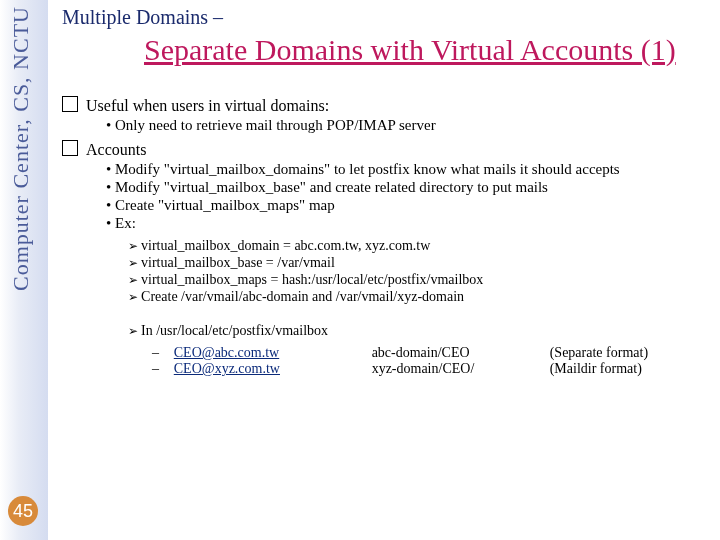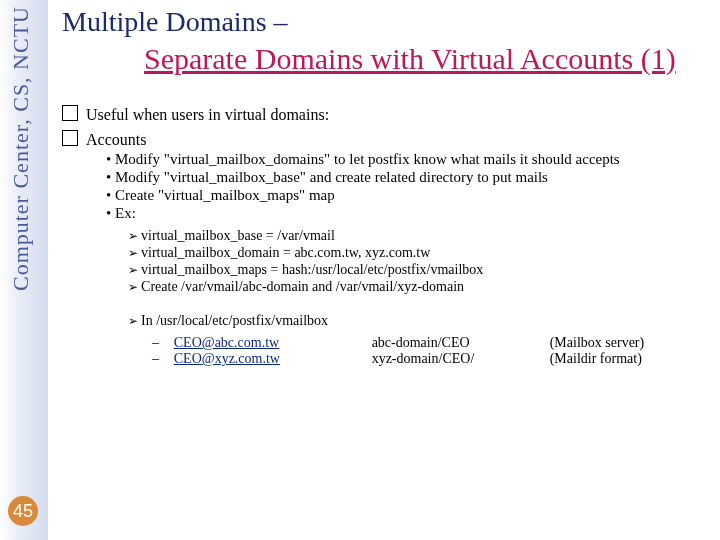--- a/index.html
+++ b/index.html
@@ -1,20 +1,20 @@
 <!DOCTYPE html>
 <html><head>
 <meta charset="utf-8">
 <style>
 html,body{margin:0;padding:0;width:720px;height:540px;background:#fff;font-family:"Times New Roman",Times,serif;color:#000;overflow:hidden}
 .sidebar{position:absolute;left:0;top:0;width:48px;height:540px;background:linear-gradient(to right,#fff 0%,#e8ecf6 40%,#d4dcf0 100%)}
 .sidebar-text{position:absolute;left:8px;top:6px;writing-mode:vertical-rl;text-orientation:mixed;transform:rotate(180deg);font-family:Georgia,"Times New Roman",serif;font-size:22px;color:#4a5b99;letter-spacing:1px;white-space:nowrap}
 .page-num{position:absolute;left:8px;bottom:14px;width:30px;height:30px;border-radius:50%;background:#d88a3a;color:#fff;font-family:Arial,sans-serif;font-size:18px;display:flex;align-items:center;justify-content:center}
 .content{position:absolute;left:62px;top:6px;right:12px}
-.title{font-size:28px;color:#1a2a6c}
+.title{font-size:20px;color:#1a2a6c}
 .subtitle{font-size:30px;color:#be185d;text-decoration:underline;margin-left:82px;margin-top:4px}
 .body{margin-top:29px;font-size:16px}
 ul.top{list-style:none;padding:0;margin:0}
 ul.top>li{margin-bottom:4px}
 .q-mark{display:inline-block;width:14px;height:14px;border:1.6px solid #000;margin-right:8px;vertical-align:-1px}
 ul.sub1{list-style:none;padding:0;margin:2px 0 6px 44px;font-size:15px}
 ul.sub1>li::before{content:"• ";}
 ul.sub1>li{margin-bottom:1px}
 ul.sub2{list-style:none;padding:0;margin:2px 0 6px 66px;font-size:14px}
 ul.sub2>li::before{content:"➢ ";color:#000;font-size:12px}
@@ -37,45 +37,46 @@
 
 <div class="content">
   <div class="title">Multiple Domains –</div>
   <div class="subtitle">Separate Domains with Virtual Accounts (1)</div>
 
   <div class="body">
     <ul class="top">
       <li>
         <span class="q-mark"></span><span>Useful when users in virtual domains:</span>
         <ul class="sub1">
+          <li>Only need to retrieve mail through POP/IMAP server</li>
         </ul>
       </li>
       <li>
         <span class="q-mark"></span><span>Accounts</span>
         <ul class="sub1">
           <li>Modify "virtual_mailbox_domains" to let postfix know what mails it should accepts</li>
           <li>Modify "virtual_mailbox_base" and create related directory to put mails</li>
           <li>Create "virtual_mailbox_maps" map</li>
           <li>Ex:</li>
         </ul>
         <ul class="sub2">
+          <li>virtual_mailbox_domain = abc.com.tw, xyz.com.tw</li>
           <li>virtual_mailbox_base = /var/vmail</li>
-          <li>virtual_mailbox_domain = abc.com.tw, xyz.com.tw</li>
           <li>virtual_mailbox_maps = hash:/usr/local/etc/postfix/vmailbox</li>
           <li>Create /var/vmail/abc-domain and /var/vmail/xyz-domain</li>
         </ul>
         <ul class="sub2" style="margin-top:18px">
           <li>In /usr/local/etc/postfix/vmailbox</li>
         </ul>
         <div class="tbl">
           <div class="tbl-row">
             <div class="tbl-c1">–</div>
             <div class="tbl-c2"><span class="link">CEO@abc.com.tw</span></div>
             <div class="tbl-c3">abc-domain/CEO</div>
-            <div class="tbl-c4">(Mailbox server)</div>
+            <div class="tbl-c4">(Separate format)</div>
           </div>
           <div class="tbl-row">
             <div class="tbl-c1">–</div>
             <div class="tbl-c2"><span class="link">CEO@xyz.com.tw</span></div>
             <div class="tbl-c3">xyz-domain/CEO/</div>
             <div class="tbl-c4">(Maildir format)</div>
           </div>
         </div>
       </li>
     </ul>

